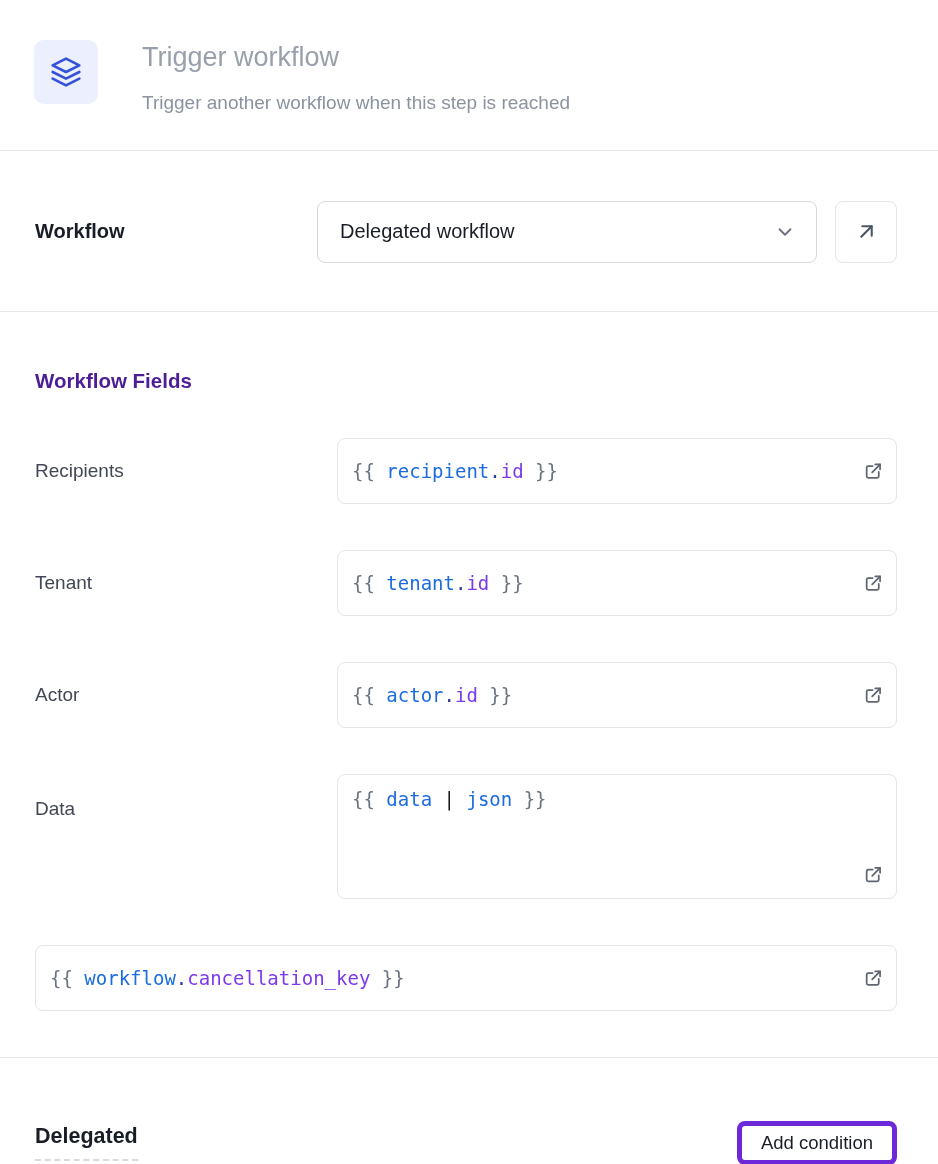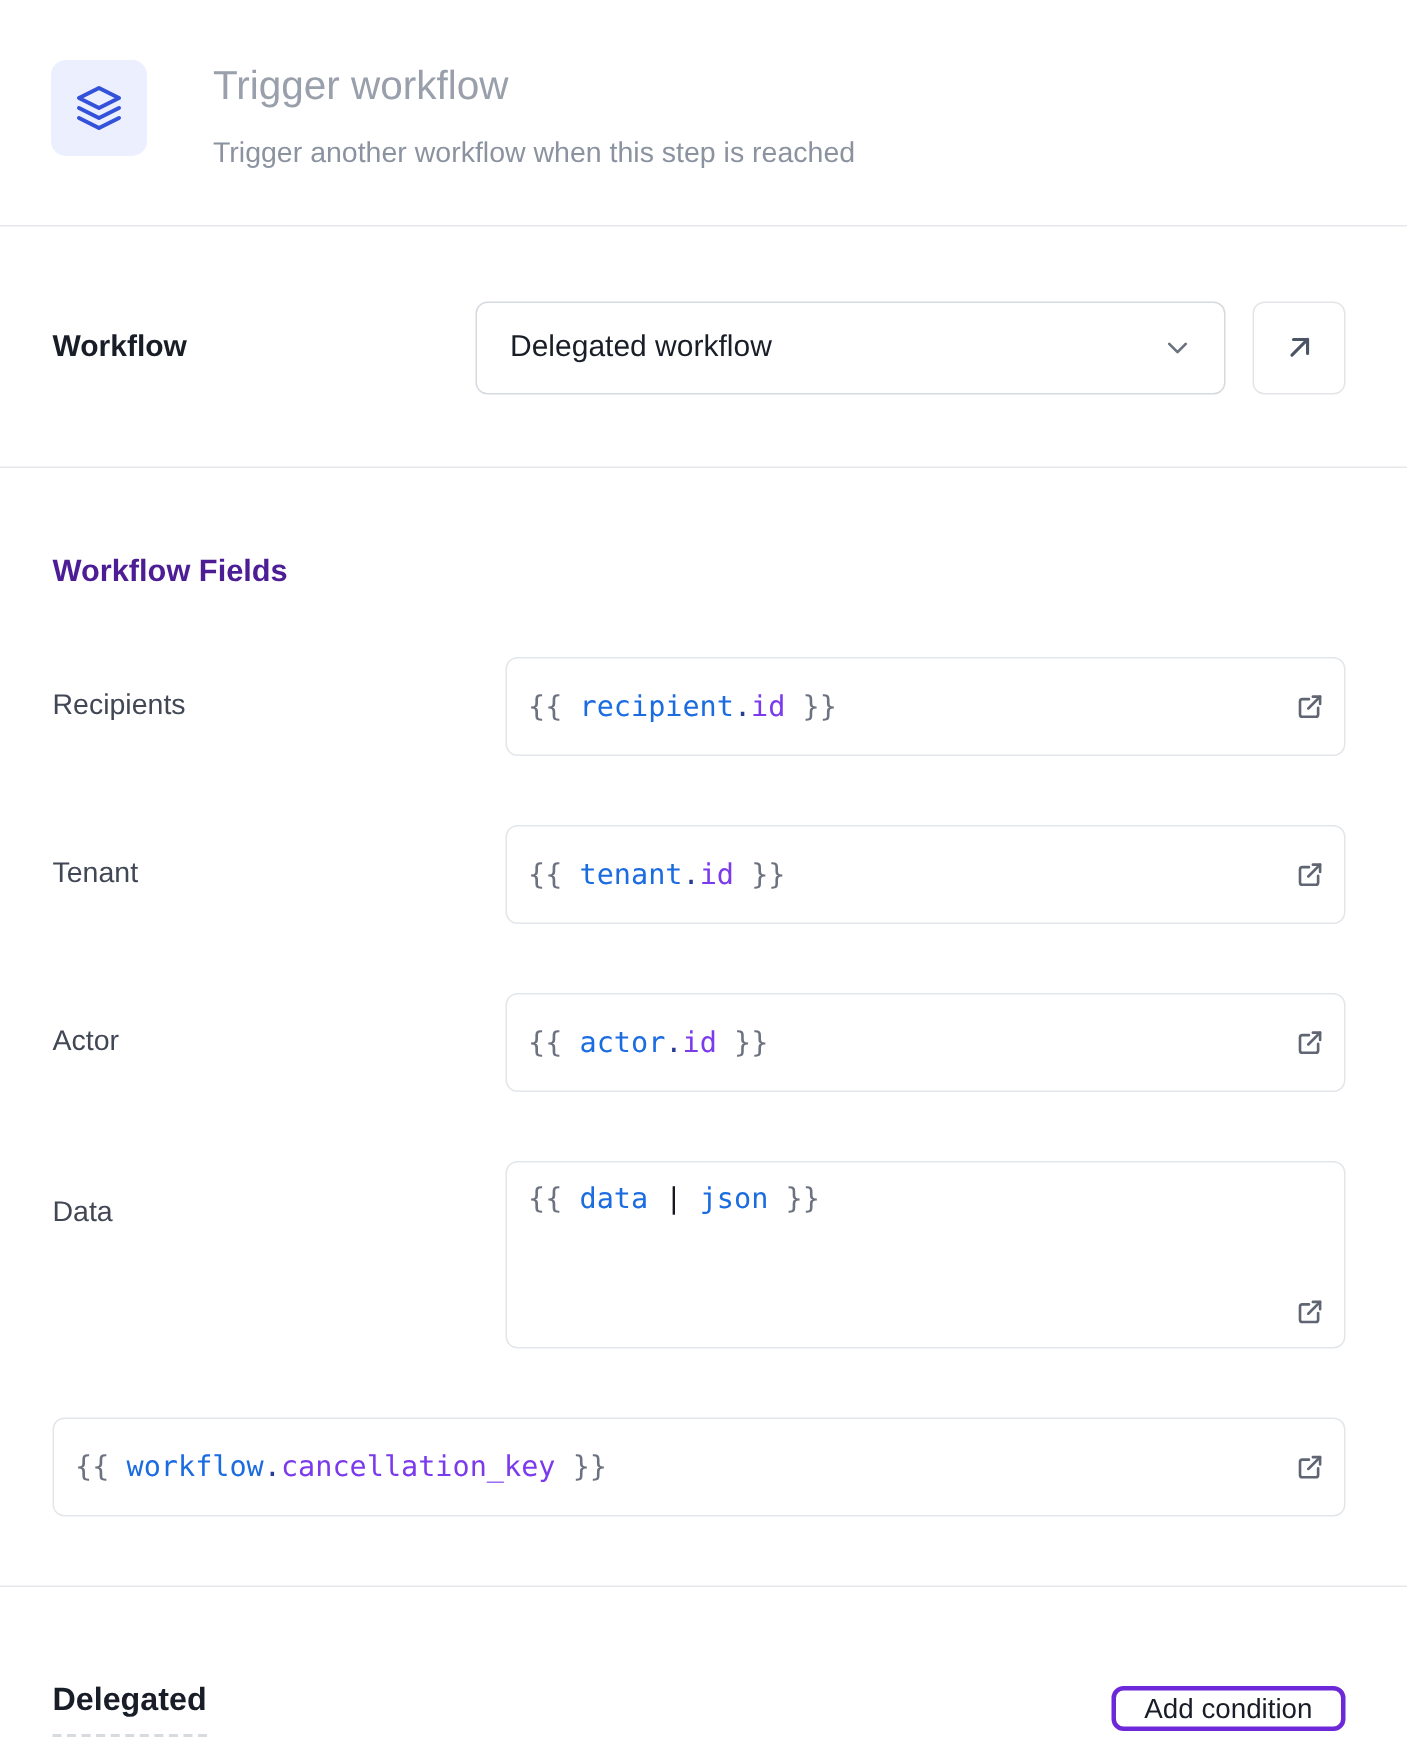--- a/index.html
+++ b/index.html
@@ -43,21 +43,21 @@
   .field-row.tall .code-box{height:125px;align-items:flex-start;padding-top:13px;}
   .code-external{position:absolute;right:12px;top:50%;transform:translateY(-50%);
     display:flex;cursor:pointer;}
   .field-row.tall .code-external{top:auto;bottom:13px;transform:none;}
 
   
   .section-conditions{padding:63px 41px 0 35px;display:flex;align-items:center;
     justify-content:space-between;}
   .conditions-heading{font-size:21.5px;font-weight:700;color:#181d27;
     padding-bottom:10px;border-bottom:2px dashed #d7dade;cursor:help;}
-  .add-btn{height:30px;padding:0 19px;border:3px solid #6d28d9;border-radius:8px;
+  .add-btn{height:44px;padding:0 19px;border:5px solid #6d28d9;border-radius:8px;
     background:#fff;font-family:"Liberation Sans",sans-serif;
     font-size:18.5px;font-weight:500;color:#181d27;cursor:pointer;margin-left:36px;}
 
   svg{display:block;}
 </style>
 </head>
 <body>
 
 <div class="header">
   <div class="icon-box">

